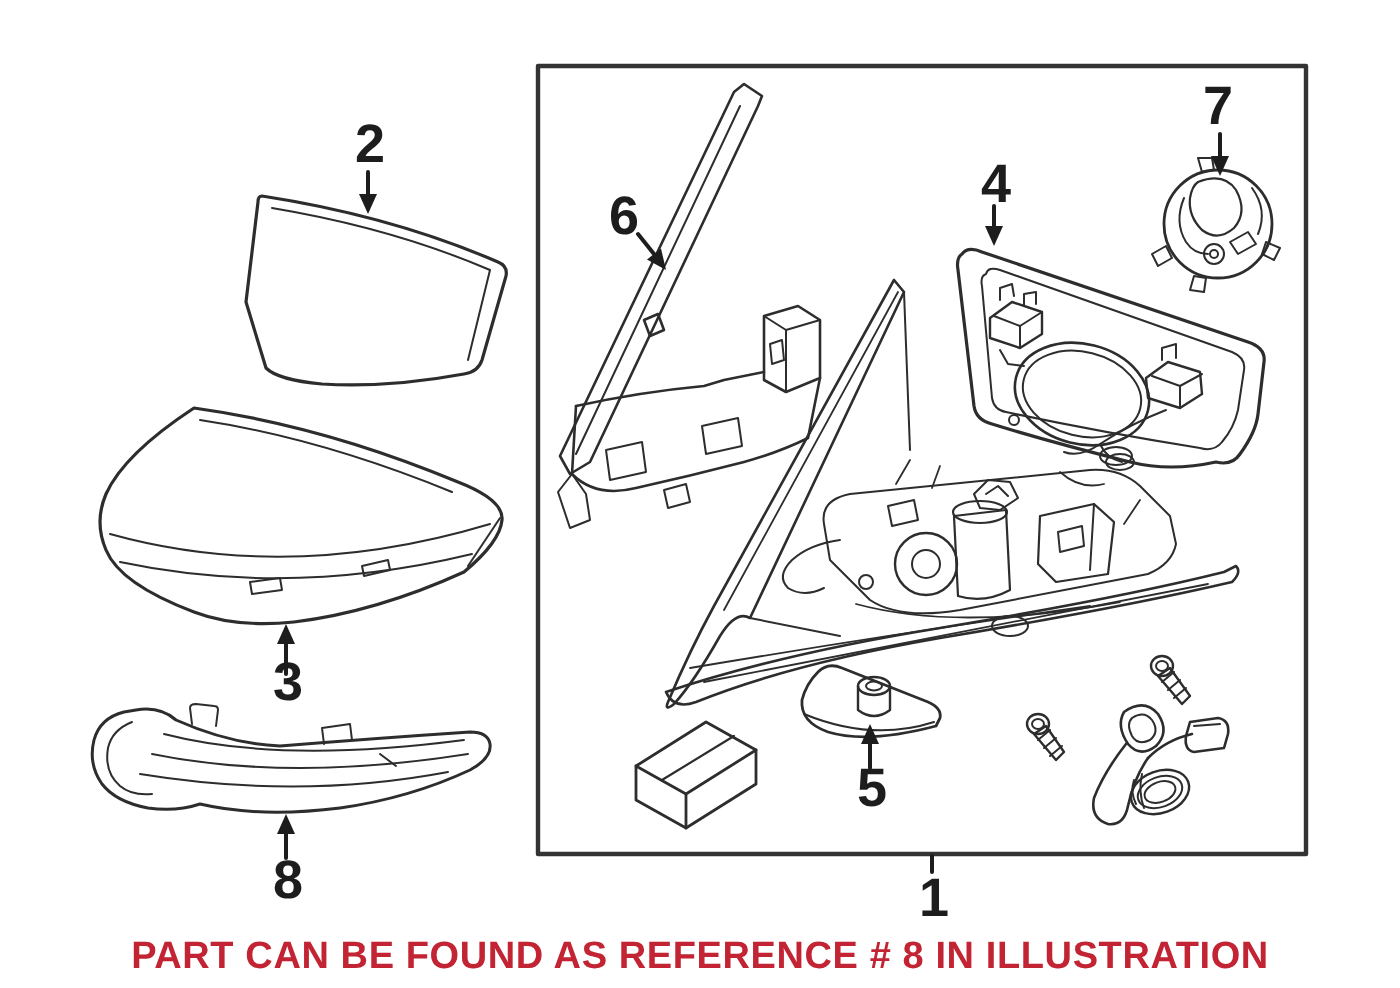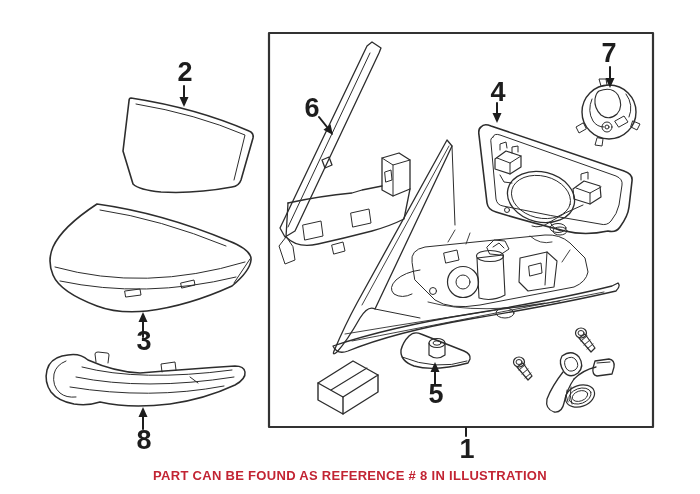--- a/index.html
+++ b/index.html
@@ -8,21 +8,21 @@
     font-family:"Liberation Sans",sans-serif;overflow:hidden;
   }
   .art{position:absolute;left:0;top:0;}
   .callout{
     position:absolute;width:34px;height:30px;line-height:30px;
     text-align:center;font-size:27px;font-weight:700;color:#1d1d1d;
     letter-spacing:0;user-select:none;
   }
   .caption{
     position:absolute;left:0;right:0;top:468px;height:18px;
-    text-align:center;font-size:13px;font-weight:700;
+    text-align:center;font-size:19px;font-weight:700;
     color:#c22433;letter-spacing:0.3px;
   }
   svg *{vector-effect:non-scaling-stroke;}
 </style>
 </head>
 <body>
 
 <div class="stage">
 
   <svg class="art" width="700" height="494" viewBox="0 0 700 494" fill="none" stroke="#2d2d2d" stroke-width="1.5" stroke-linejoin="round" stroke-linecap="round">

